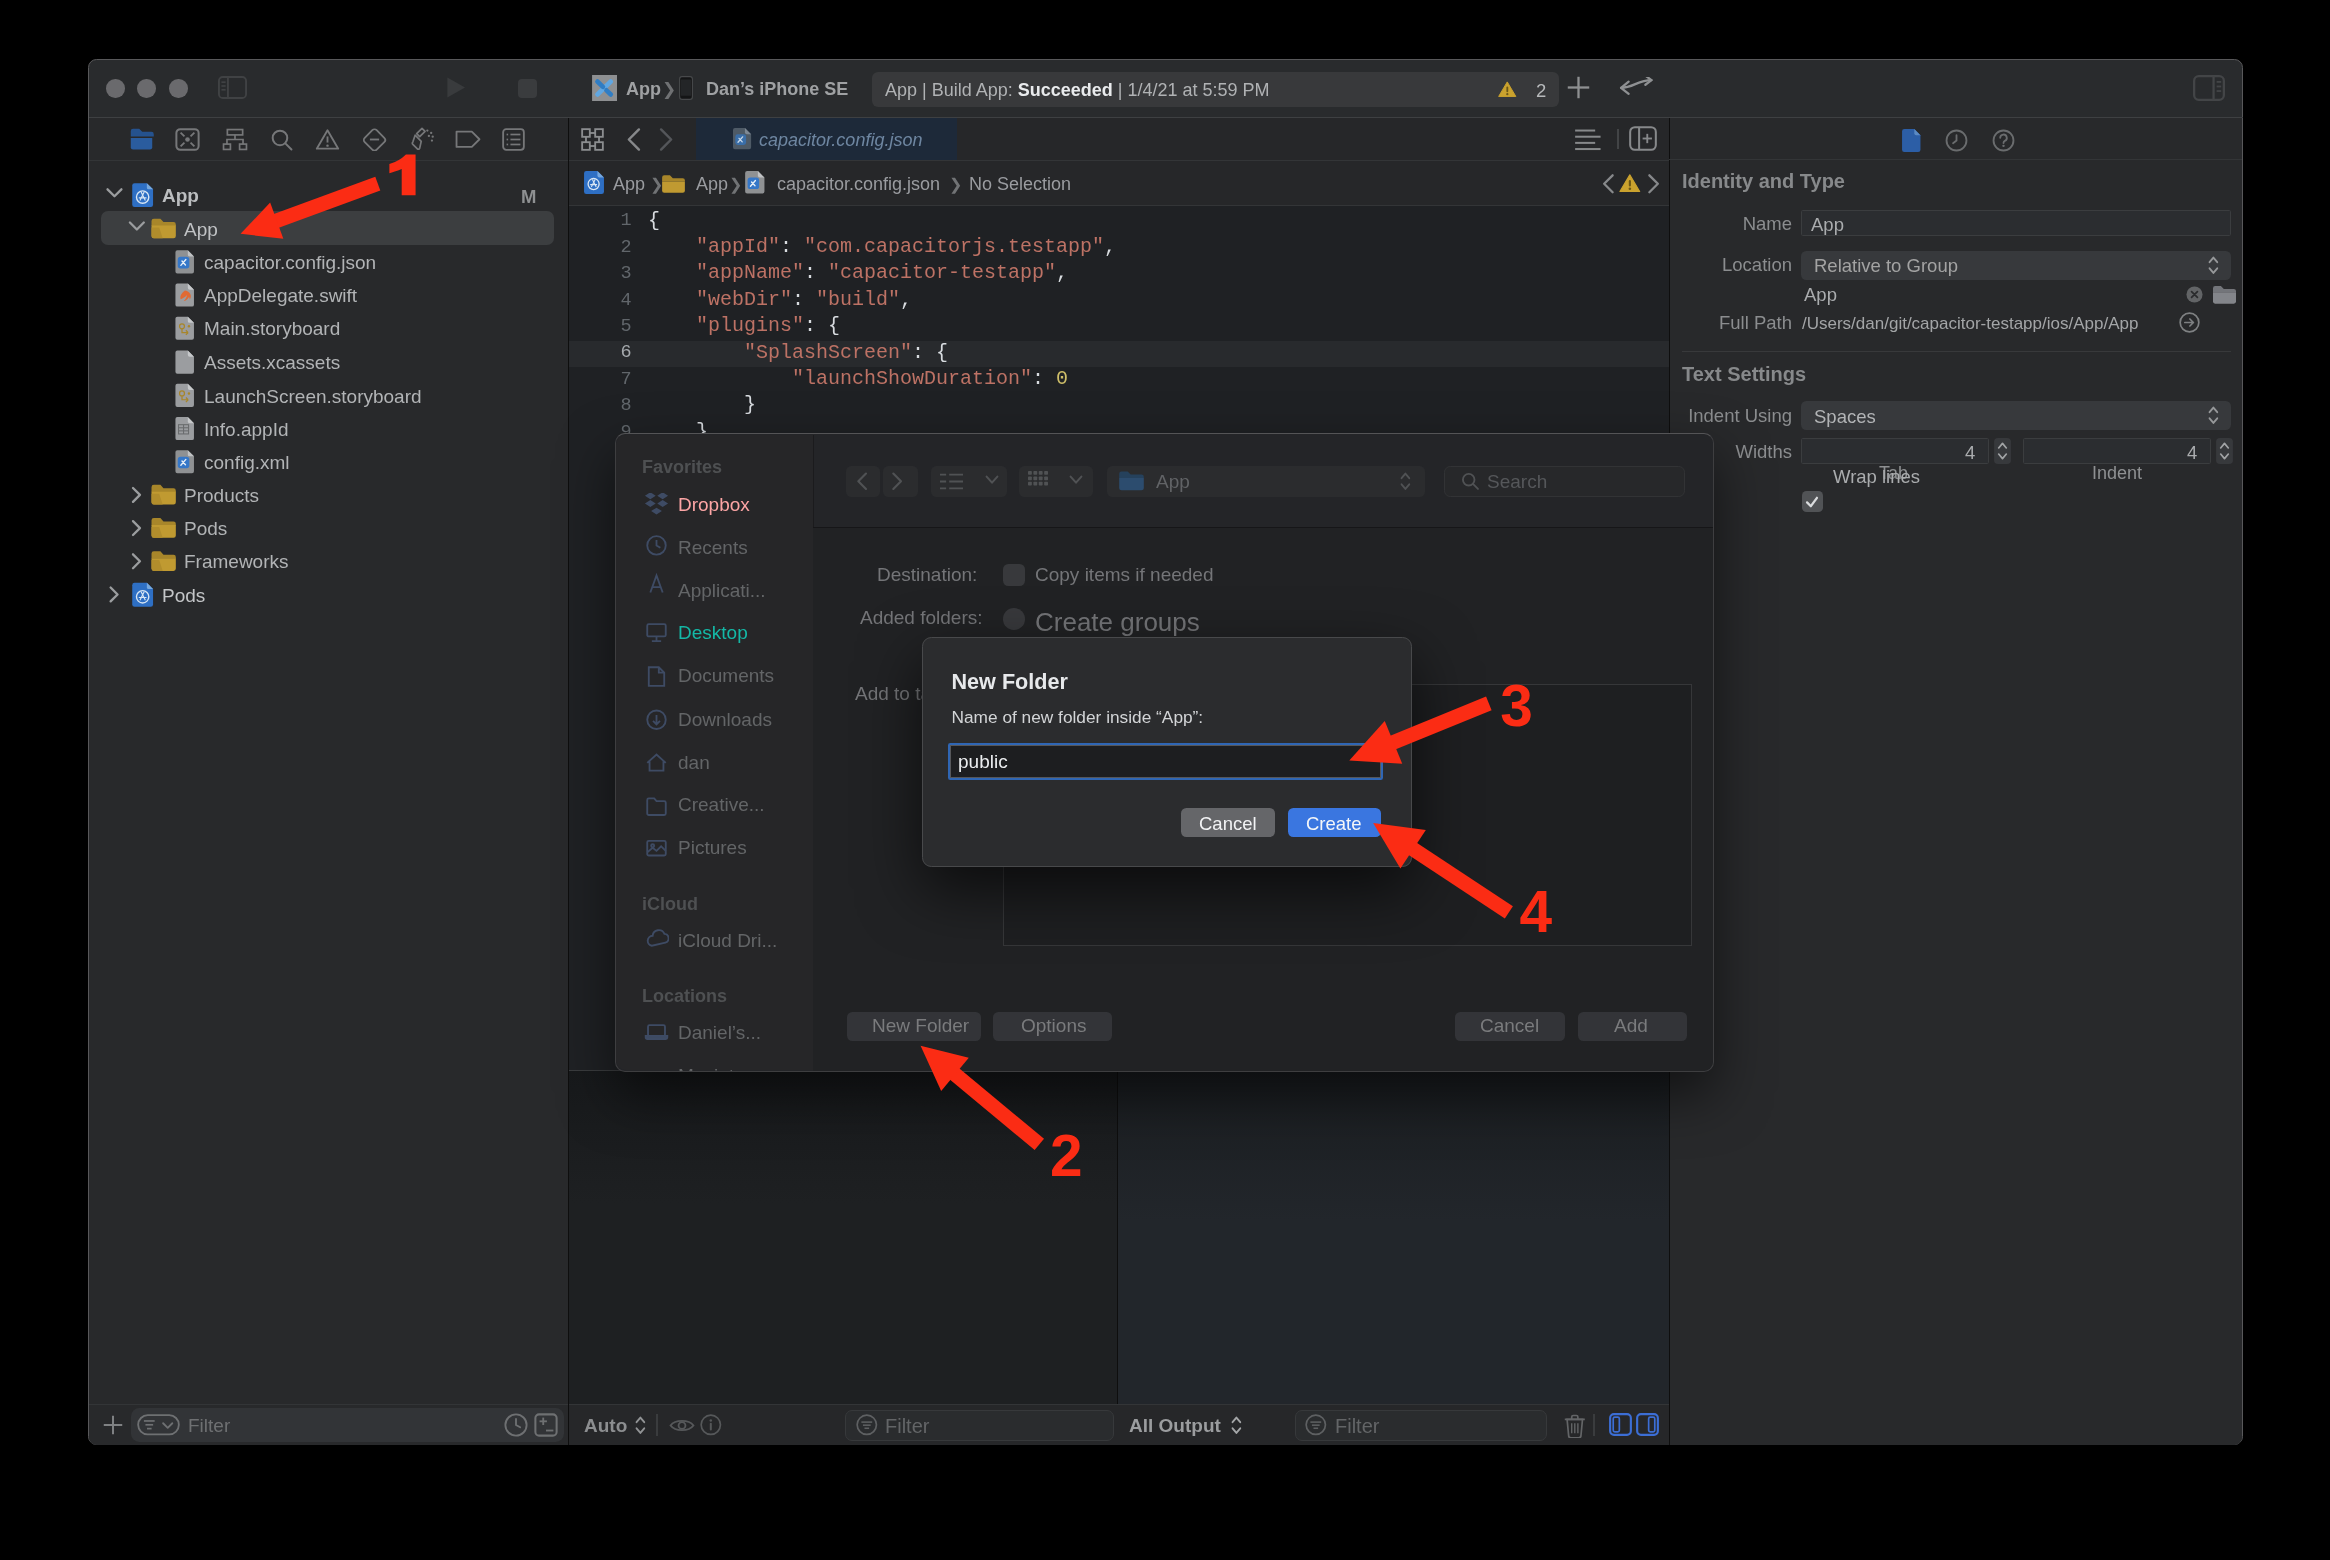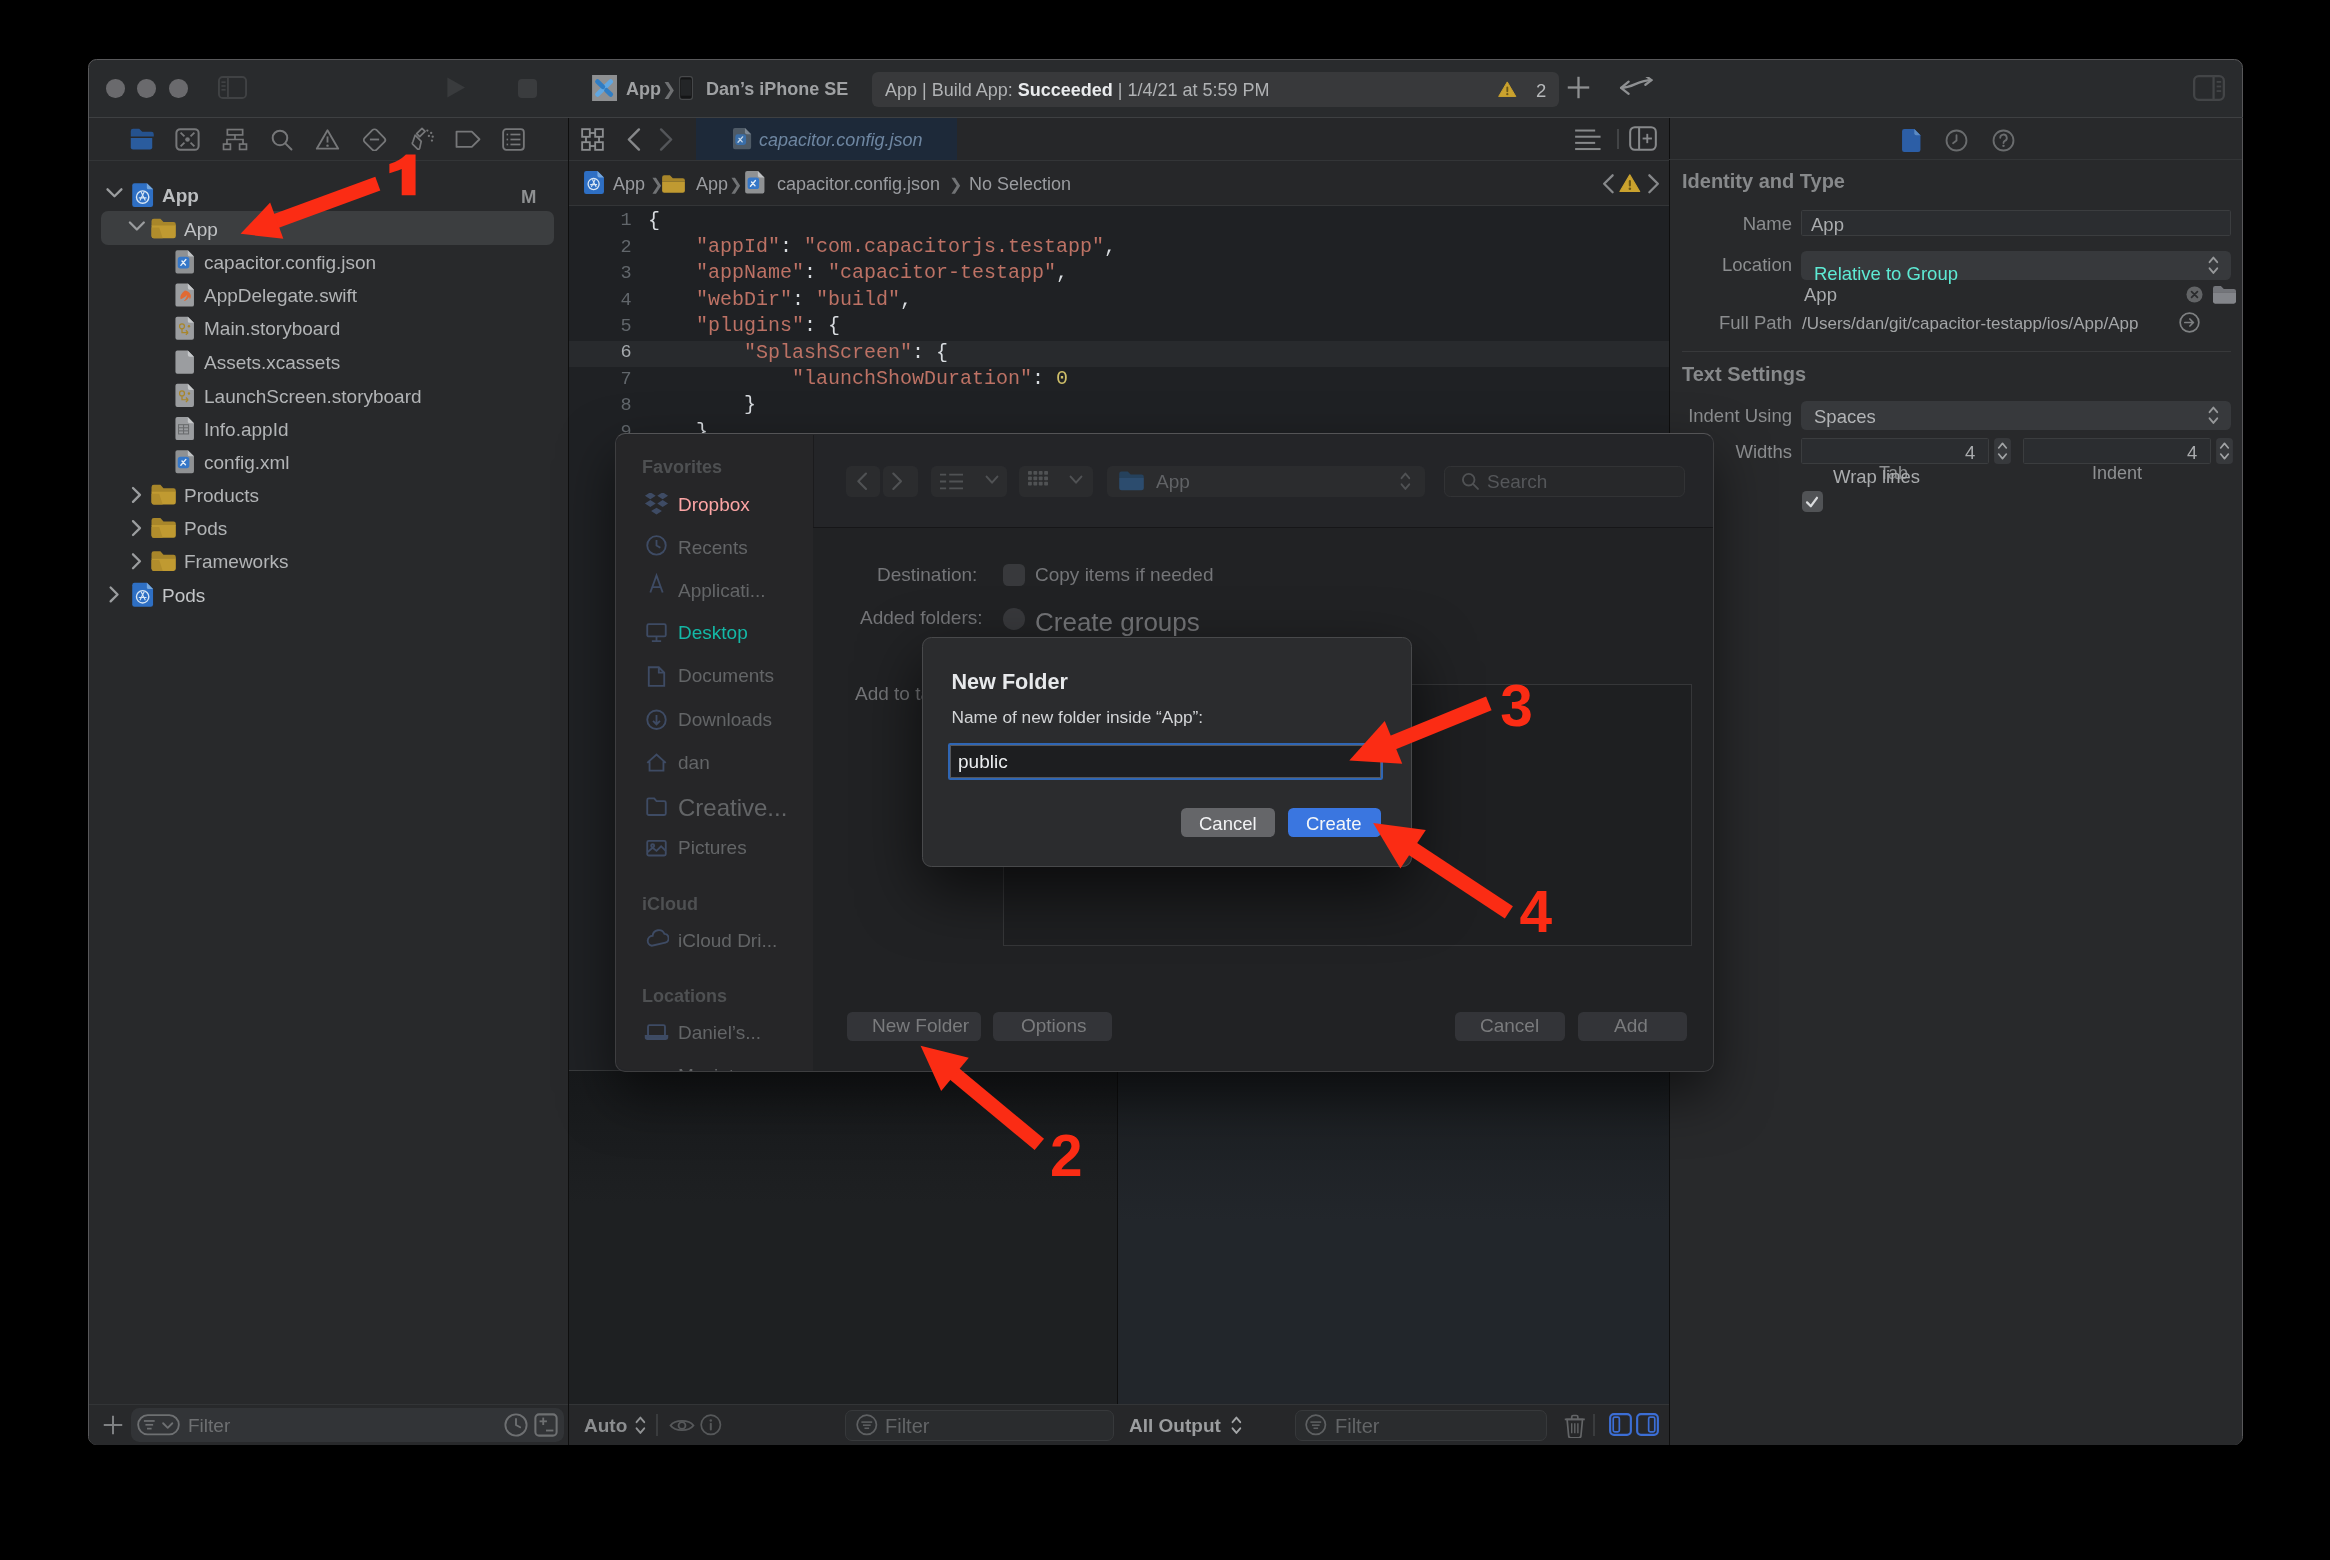--- a/index.html
+++ b/index.html
@@ -413,21 +413,21 @@
     <path d="M10.7 11.5 a4.3 4.3 0 1 1 6 4 c-1.3 0.7 -1.7 1.5 -1.7 2.8" fill="none" stroke="#6a6c6e" stroke-width="2.4" stroke-linecap="round"></path>
     <circle cx="15" cy="22" r="1.6" fill="#6a6c6e"></circle>
   </svg>
   <div class="hline" style="left:1669px;top:159px;width:573px;background:#333537;"></div>
   <div class="txt" style="left:1682px;top:170px;font-size:20px;font-weight:bold;color:#87898b;">Identity and Type</div>
   <div class="abs lbl" style="left:1638px;top:213px;">Name</div>
   <div class="abs" style="left:1801px;top:210px;width:430px;height:26px;background:#2b2d30;border:0.8px solid #3b3d3f;border-radius:1.5px;box-sizing:border-box;"></div>
   <div class="txt" style="left:1811px;top:214px;font-size:18.5px;color:#aaacae;">App</div>
   <div class="abs lbl" style="left:1638px;top:254px;">Location</div>
   <div class="abs" style="left:1801px;top:251px;width:430px;height:29px;background:#37393c;border-radius:5.4px;"></div>
-  <div class="txt" style="left:1814px;top:255px;font-size:18.5px;color:#5eead4;margin-top:8px;">Relative to Group</div>
+  <div class="txt" style="left:1814px;top:255px;font-size:18.5px;color:#a3a3a3;">Relative to Group</div>
   <svg class="abs" style="left:2208px;top:256px;" width="10.8" height="18.5" viewBox="0 0 14 24">
     <path d="M2 8 L7 2 L12 8 M2 16 L7 22 L12 16" fill="none" stroke="#96989a" stroke-width="2.4" stroke-linecap="round" stroke-linejoin="round"></path>
   </svg>
   <div class="txt" style="left:1804px;top:284px;font-size:18.5px;color:#aaacae;">App</div>
   <svg class="abs" style="left:2185px;top:285px;" width="19" height="19" viewBox="0 0 26 26">
     <circle cx="13" cy="13" r="11" fill="#626466"></circle>
     <path d="M9 9 L17 17 M17 9 L9 17" stroke="#2a2b2d" stroke-width="2.4" stroke-linecap="round"></path>
   </svg>
   <svg class="abs" style="left:2213px;top:285px;" width="23" height="20" viewBox="0 0 32 26">
     <path d="M0 3.5 a3 3 0 0 1 3-3 h8 l4 4 h14 a3 3 0 0 1 3 3 v1.5 H0 Z" fill="#73757a"></path>
@@ -475,21 +475,21 @@
     <div class="abs" style="left:197px;top:93px;width:900px;height:0.8px;background:#161618;"></div>
 
     <div class="txt" style="left:26px;top:23px;font-size:18px;font-weight:bold;color:#4e5052;">Favorites</div>
     <div class="txt" style="left:62px;top:60px;font-size:19px;color:#fca5a5;">Dropbox</div>
     <div class="txt" style="left:62px;top:103px;font-size:19px;color:#636567;">Recents</div>
     <div class="txt" style="left:62px;top:146px;font-size:19px;color:#636567;">Applicati...</div>
     <div class="txt" style="left:62px;top:188px;font-size:19px;color:#14b8a6;">Desktop</div>
     <div class="txt" style="left:62px;top:231px;font-size:19px;color:#636567;">Documents</div>
     <div class="txt" style="left:62px;top:275px;font-size:19px;color:#636567;">Downloads</div>
     <div class="txt" style="left:62px;top:318px;font-size:19px;color:#636567;">dan</div>
-    <div class="txt" style="left:62px;top:360px;font-size:24px;color:#636567;">Creative...</div>
+    <div class="txt" style="left:62px;top:360px;font-size:19px;color:#636567;">Creative...</div>
     <div class="txt" style="left:62px;top:403px;font-size:19px;color:#636567;">Pictures</div>
     <div class="txt" style="left:26px;top:460px;font-size:18px;font-weight:bold;color:#4e5052;">iCloud</div>
     <div class="txt" style="left:62px;top:496px;font-size:19px;color:#636567;">iCloud Dri...</div>
     <div class="txt" style="left:26px;top:552px;font-size:18px;font-weight:bold;color:#4e5052;">Locations</div>
     <div class="txt" style="left:62px;top:588px;font-size:19px;color:#636567;">Daniel’s...</div>
     <div class="txt" style="left:62px;top:631px;font-size:19px;color:#636567;">Macint...</div>
     <svg class="abs" style="left:28px;top:59px;" width="25" height="563" viewBox="0 0 32 730">
       <g fill="#3e4b64">
         <path d="M8 2 l7 4.5 -7 4.5 -7 -4.5 Z M24 2 l7 4.5 -7 4.5 -7 -4.5 Z M8 12 l7 4.5 -7 4.5 -7 -4.5 Z M24 12 l7 4.5 -7 4.5 -7 -4.5 Z M16 22 l7 4.5 -7 4.5 -7 -4.5 Z" transform="translate(0,-3)"></path>
       </g>

